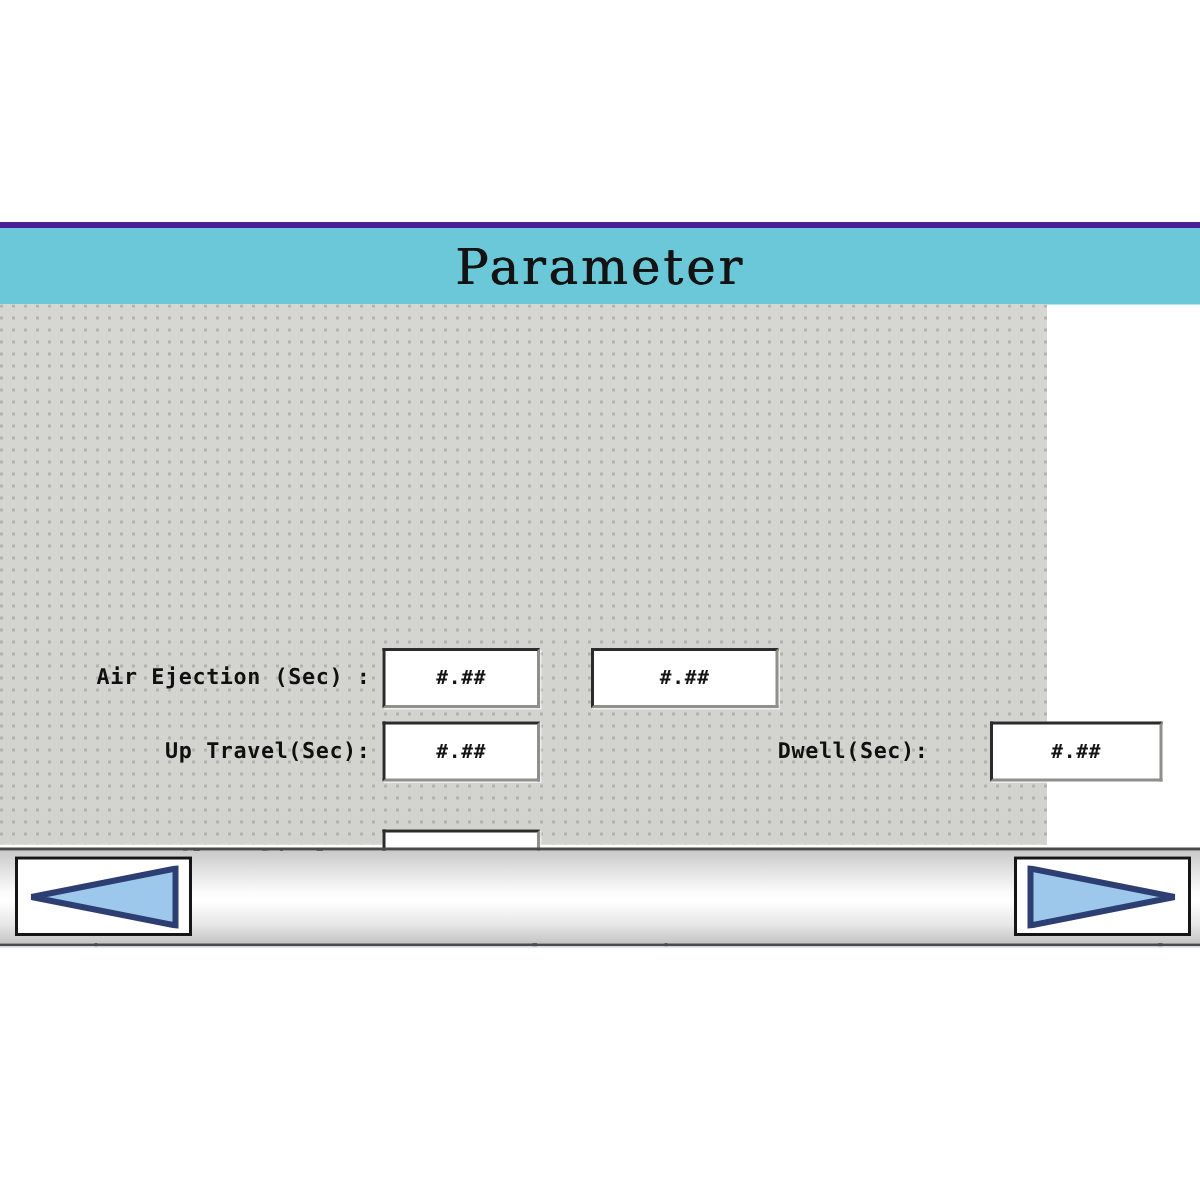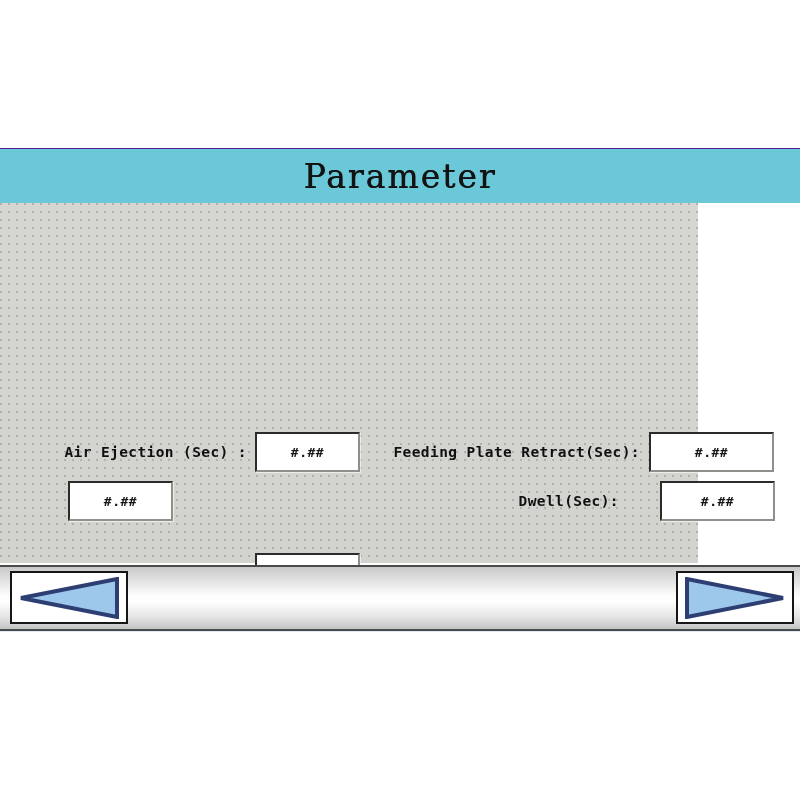--- a/index.html
+++ b/index.html
@@ -27,21 +27,21 @@
 
   
   #title-bar {
     position: absolute;
     left: 0;
     top: 148px;
     width: 800px;
     height: 55px;
     background: #6bc8d9;
     box-sizing: border-box;
-    border-top: 1px solid #4c1d95;
+    border-top: 4px solid #4c1d95;
     display: flex;
     align-items: center;
     justify-content: center;
   }
   #title-text {
     font-family: "DejaVu Serif", "Liberation Serif", serif;
     font-size: 33px;
     font-weight: 400;
     letter-spacing: 2px;
     color: #131313;
@@ -242,34 +242,34 @@
   <div id="body-panel">
 
     <div class="field" id="row-air">
       <div class="field-label">Air Ejection (Sec) :</div>
       <div class="field-box">
         <span class="field-value">#.##</span>
       </div>
     </div>
 
     <div class="field" id="row-up">
+      <div class="field-label">Up Travel(Sec):</div>
       <div class="field-box">
         <span class="field-value">#.##</span>
       </div>
     </div>
 
     <div class="field" id="row-alarm">
       <div class="field-label">Alarm Display:</div>
       <div class="field-box">
         <span class="field-value">###.#</span>
       </div>
     </div>
 
     <div class="field" id="row-feedplate">
-      <div class="field-label">Feeding Plate Retract(Sec):</div>
       <div class="field-box">
         <span class="field-value">#.##</span>
       </div>
     </div>
 
     <div class="field" id="row-dwell">
       <div class="field-label">Dwell(Sec):</div>
       <div class="field-box">
         <span class="field-value">#.##</span>
       </div>

